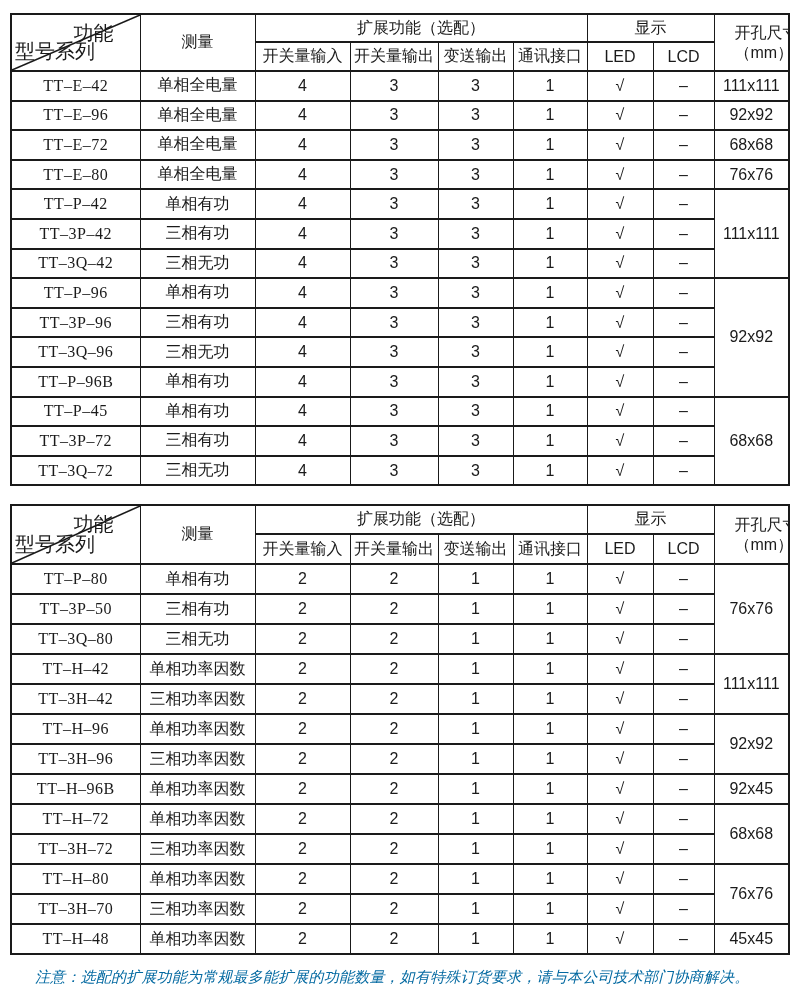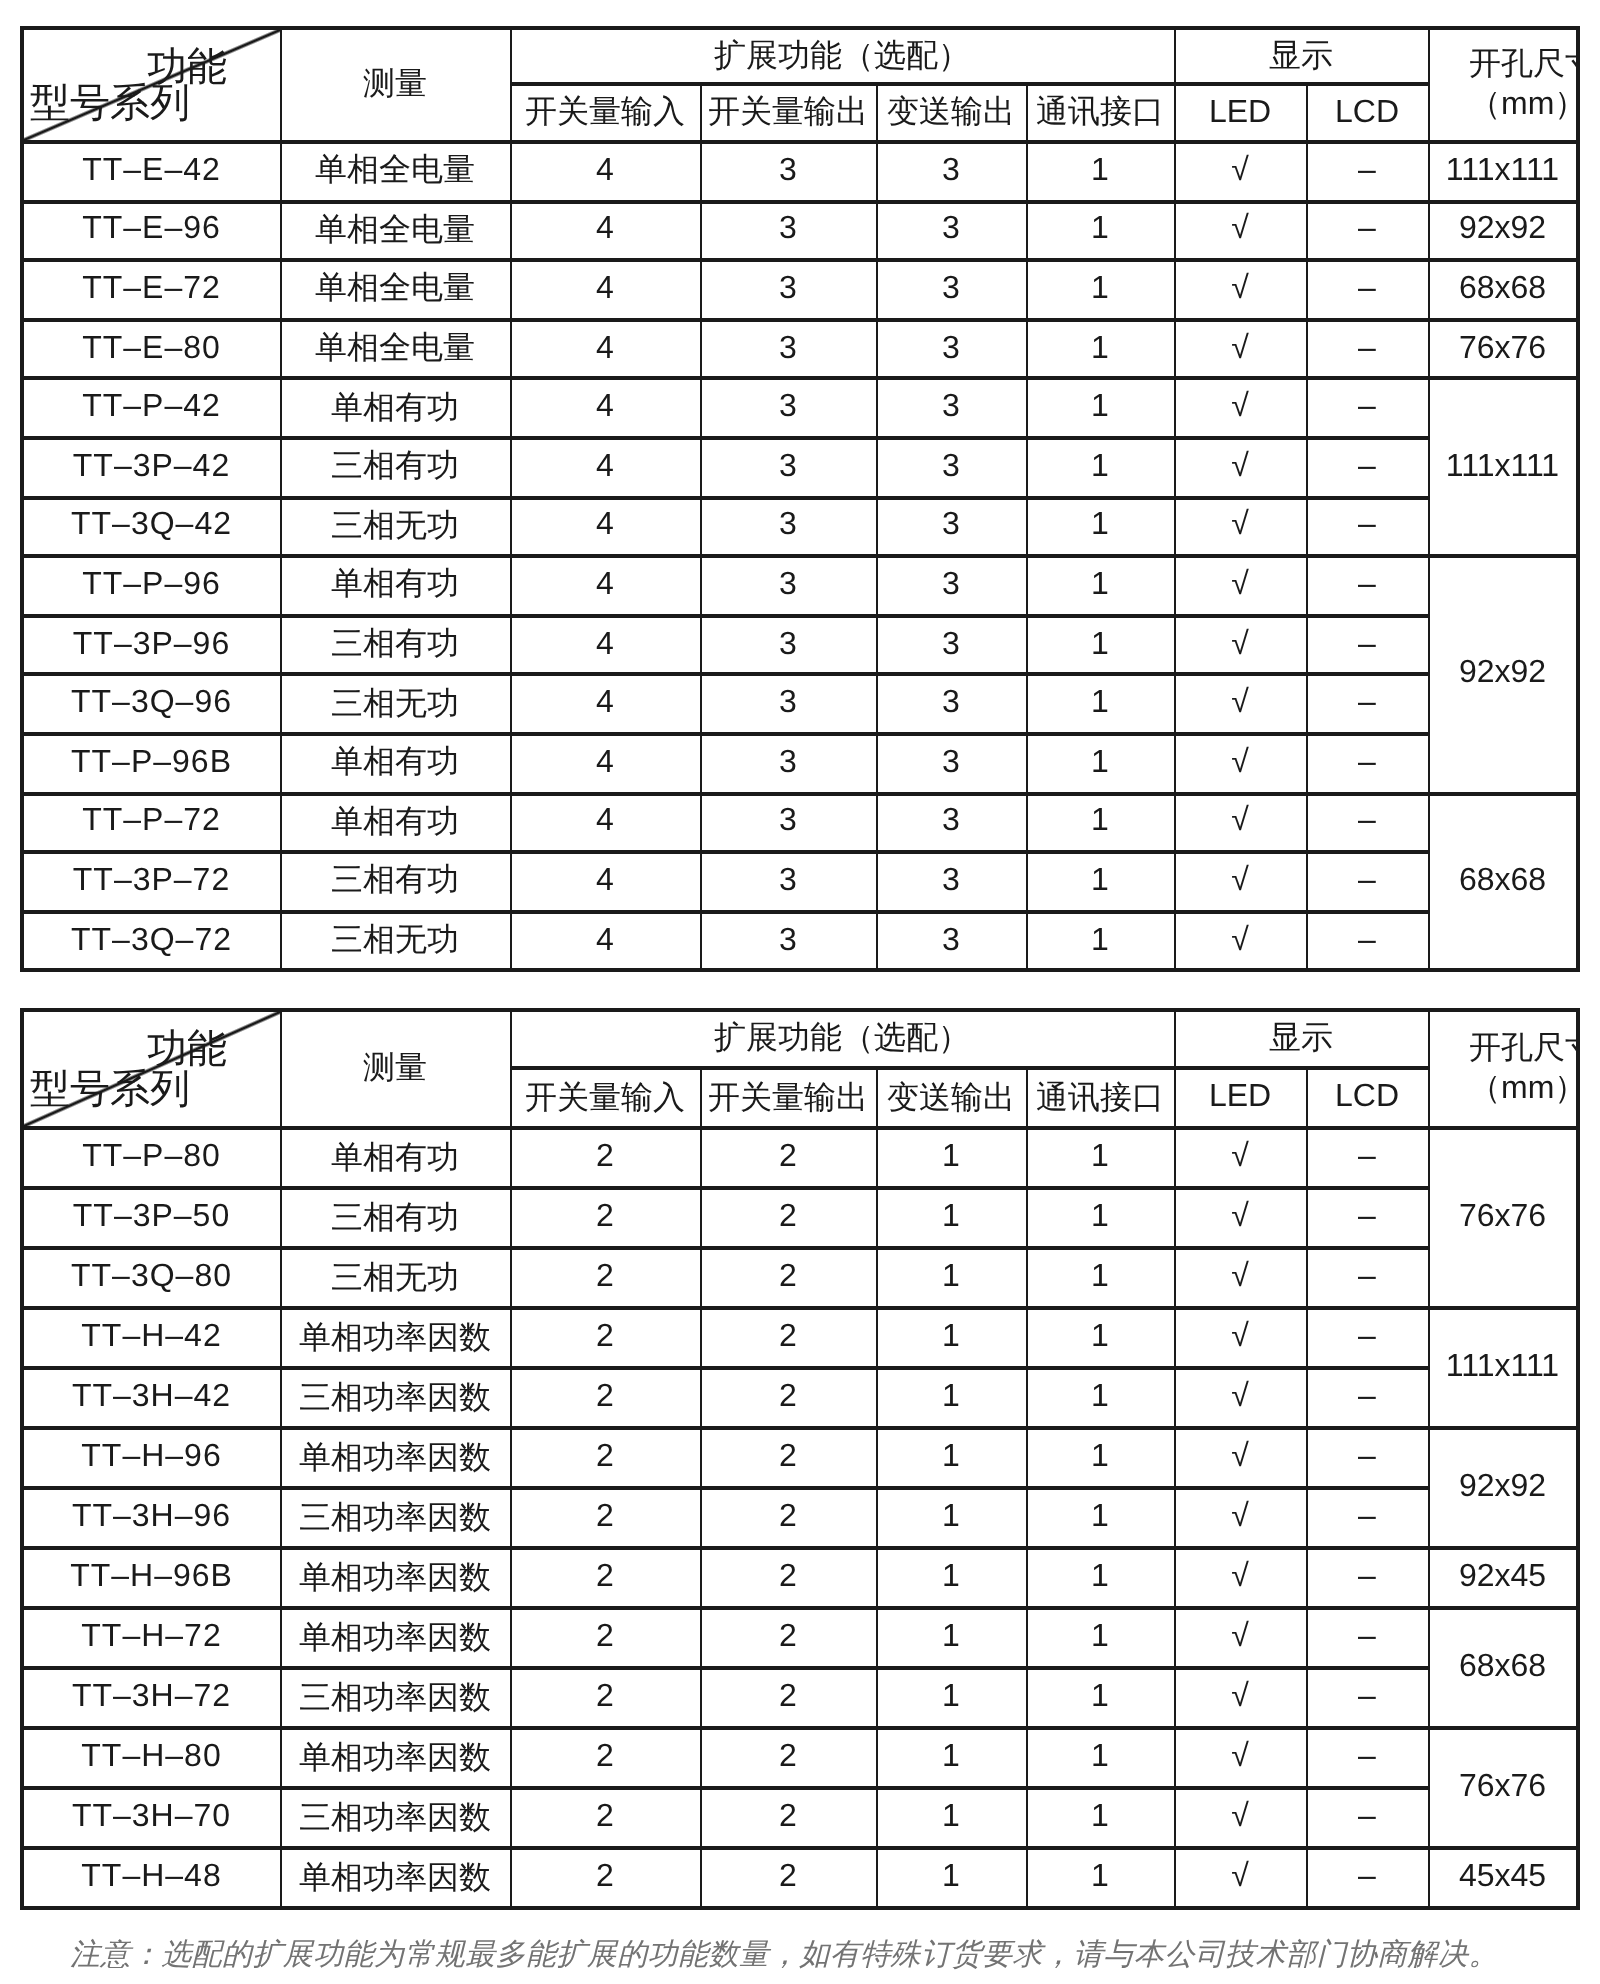--- a/index.html
+++ b/index.html
@@ -44,32 +44,32 @@
     position:relative;
     background:linear-gradient(to bottom right,
       transparent calc(50% - 1.3px),
       #1a1a1a calc(50% - 0.3px),
       #1a1a1a calc(50% + 0.3px),
       transparent calc(50% + 1.3px));
   }
   th.corner .c-top{position:absolute;top:5px;right:26px;font-size:20px;}
   th.corner .c-bot{position:absolute;bottom:5px;left:3px;font-size:20px;}
   th.size-h div{line-height:20px;font-size:16px;margin-left:20px;}
-  td.model{letter-spacing:0.5px;}
+  td.model{letter-spacing:0.5px;font-family:Liberation Serif, serif;}
   td.check{font-size:17px;}
   .note{
     position:absolute;
     left:35px;
     top:968px;
     width:745px;
     font-family:"DejaVu Serif", serif;
     font-style:italic;
     font-size:15px;
     letter-spacing:0.2px;
-    color:#737373;
+    color:#0369a1;
     white-space:nowrap;
   }
 </style>
 </head>
 <body>
 
 <div class="page">
 
   <table class="spec" id="table1">
     <colgroup>
@@ -217,21 +217,21 @@
           <td class="model">TT–P–96B</td>
           <td>单相有功</td>
           <td>4</td>
           <td>3</td>
           <td>3</td>
           <td>1</td>
           <td class="check">√</td>
           <td>–</td>
         </tr>
         <tr>
-          <td class="model">TT–P–72</td>
+          <td class="model">TT–P–45</td>
           <td>单相有功</td>
           <td>4</td>
           <td>3</td>
           <td>3</td>
           <td>1</td>
           <td class="check">√</td>
           <td>–</td>
           <td class="size" rowspan="3">68x68</td>
         </tr>
         <tr>

